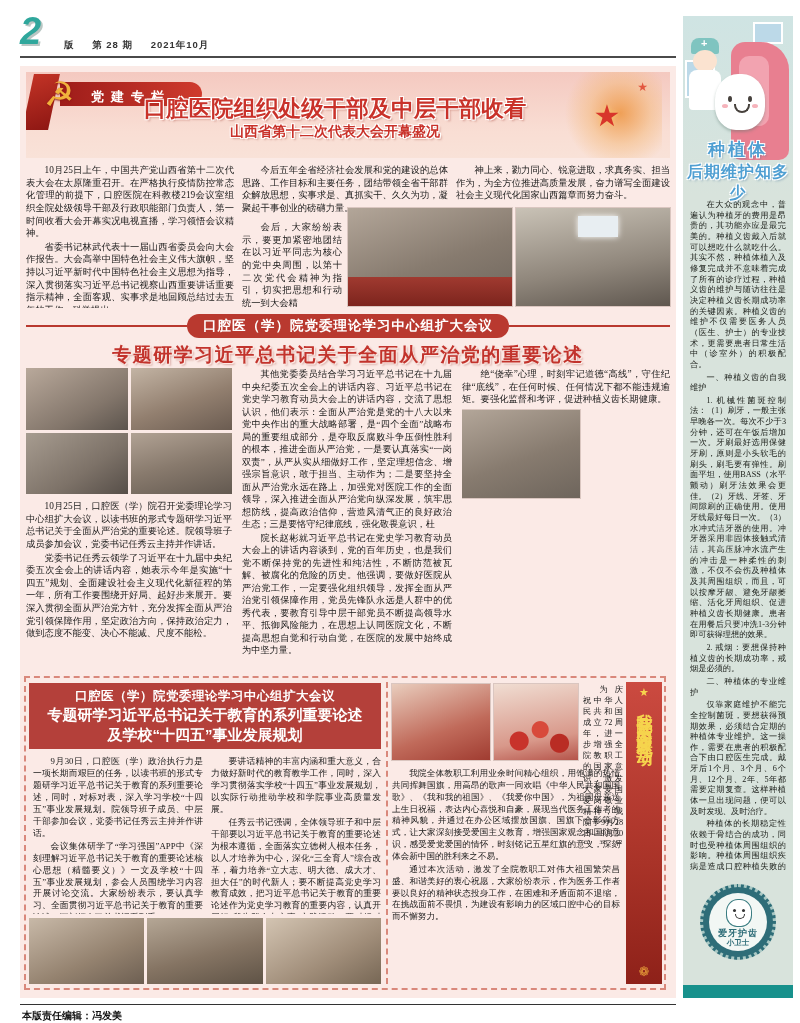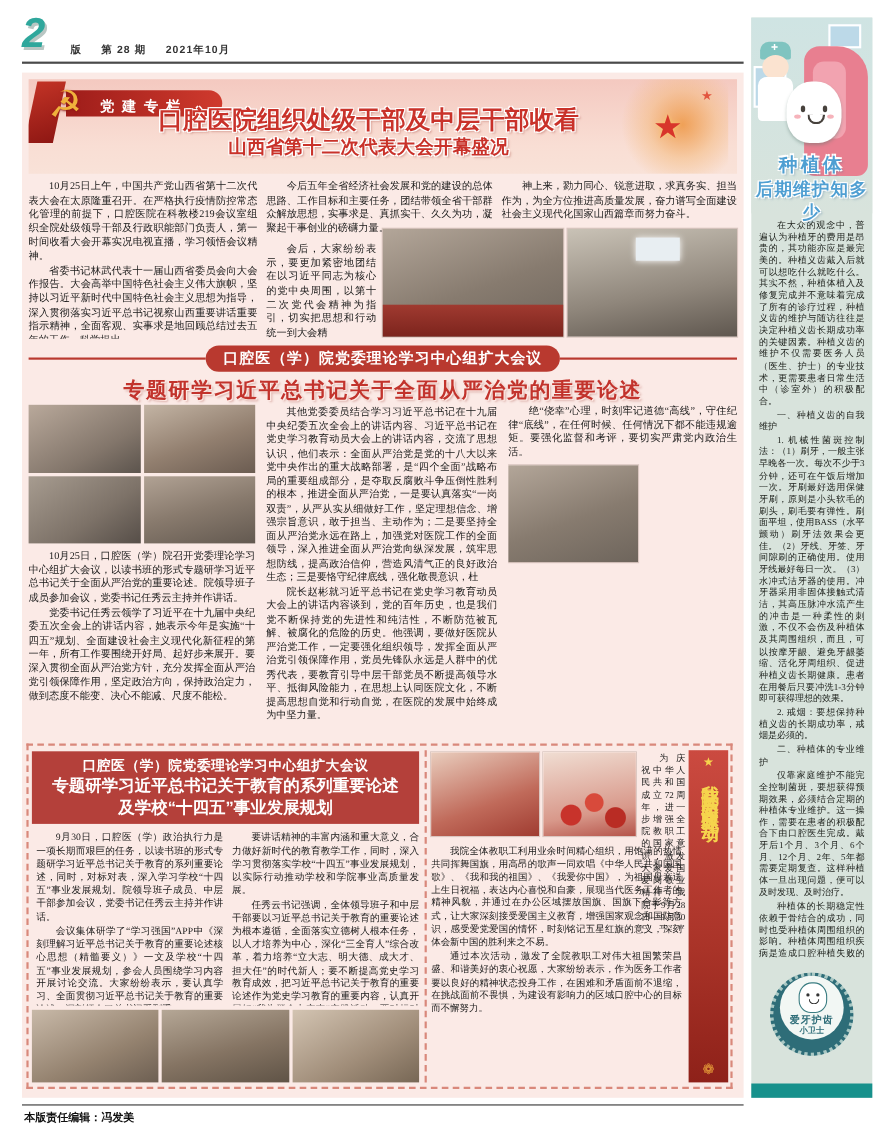--- a/index.html
+++ b/index.html
@@ -29,21 +29,21 @@
           text-shadow:0 1px 2px #8e1713;z-index:3;}
   .star-deco{position:absolute;right:8px;top:0;width:110px;height:86px;
      background:radial-gradient(circle at 62% 48%,rgba(238,150,66,.85),rgba(243,180,110,.45) 38%,rgba(243,180,110,0) 68%);
      display:flex;align-items:center;justify-content:center;}
   .star-deco .big{color:#d8352b;font-size:30px;text-shadow:0 0 4px #f6c96e;}
   .star-deco .small{color:#e2563f;font-size:12px;position:absolute;right:14px;top:8px;}
   .headline{position:absolute;left:70px;right:96px;top:22px;text-align:center;
             font-family:"Liberation Sans",sans-serif;font-weight:bold;color:#c9322a;
             text-shadow:1px 1px 0 #fff,-1px 1px 0 #fff,1px -1px 0 #fff,-1px -1px 0 #fff,2px 2px 2px rgba(150,40,30,.35);}
   .headline .h1{font-size:22.5px;line-height:1.3;}
-  .headline .h2{font-size:17px;line-height:1.25;}
+  .headline .h2{font-size:14px;line-height:1.25;}
   
   .col{position:absolute;font-size:9.3px;line-height:1.36;text-align:justify;color:#191919;}
   .para{text-indent:2em;margin:0 0 1px 0;}
   
   .sec1{position:absolute;left:6px;top:98px;width:644px;height:144px;}
   .s1c1{left:0;top:0;width:208px;height:144px;overflow:hidden;}
   .s1c2a{left:216px;top:0;width:206px;height:56px;overflow:hidden;}
   .s1c2b{left:216px;top:57px;width:100px;height:86px;overflow:hidden;}
   .s1c3{left:430px;top:0;width:214px;height:42px;overflow:hidden;}
   .photo{background:linear-gradient(160deg,#b3a699,#877b6f 55%,#6e655c);position:absolute;box-shadow:0 0 0 1px rgba(120,90,80,.25);}
@@ -131,21 +131,21 @@
   .sb-title{position:absolute;left:0;right:0;text-align:center;font-family:"Liberation Sans",sans-serif;
             font-weight:bold;color:#4f9fd2;letter-spacing:3px;
             text-shadow:1px 1px 0 #fff,-1px 1px 0 #fff,1px -1px 0 #fff,-1px -1px 0 #fff,2px 2px 2px rgba(60,110,150,.35);}
   .sb-t1{top:122px;font-size:17px;}
   .sb-t2{top:146px;font-size:16px;letter-spacing:1px;}
   .sbtext{padding:6px 7px 0 7px;font-size:8.2px;line-height:1.3;text-align:justify;color:#20241f;
           height:672px;overflow:hidden;}
   .sbtext .para{margin-bottom:2px;}
   .badgewrap{height:100px;display:flex;align-items:center;justify-content:center;}
   .badge{position:relative;width:76px;height:76px;border-radius:50%;background:#2e6d78;
-         border:3px dotted #a9c8c4;box-sizing:border-box;display:flex;align-items:flex-start;justify-content:center;}
+         border:3px dotted #a9c8c4;box-sizing:border-box;display:flex;align-items:center;justify-content:center;}
   .badge-inner{width:58px;height:58px;border-radius:50%;background:#f2f7f4;position:relative;overflow:hidden;}
   .tooth-mini{position:absolute;left:17px;top:6px;width:24px;height:26px;background:#fff;border:1.5px solid #3a7d82;
               border-radius:46% 46% 42% 42%;}
   .tooth-mini::before{content:"";position:absolute;left:6px;top:9px;width:3px;height:3px;background:#333;border-radius:50%;box-shadow:9px 0 0 #333;}
   .tooth-mini::after{content:"";position:absolute;left:8px;top:14px;width:8px;height:4px;border:1.5px solid #333;border-top:none;border-radius:0 0 8px 8px;}
   .badge-b1{position:absolute;left:0;right:0;top:34px;text-align:center;font-family:"Liberation Sans",sans-serif;
             font-weight:bold;font-size:9px;color:#2e6d78;letter-spacing:1px;}
   .badge-b2{position:absolute;left:0;right:0;top:45px;text-align:center;font-family:"Liberation Sans",sans-serif;
             font-weight:bold;font-size:7.5px;color:#2e6d78;}
   .tealbar{position:absolute;left:0;right:0;bottom:0;height:13px;background:#17918c;}
@@ -217,21 +217,21 @@
         </div>
         <div class="col s2c1">
           <p class="para">10月25日，口腔医（学）院召开党委理论学习中心组扩大会议，以读书班的形式专题研学习近平总书记关于全面从严治党的重要论述。院领导班子成员参加会议，党委书记任秀云主持并作讲话。</p>
           <p class="para">党委书记任秀云领学了习近平在十九届中央纪委五次全会上的讲话内容，她表示今年是实施“十四五”规划、全面建设社会主义现代化新征程的第一年，所有工作要围绕开好局、起好步来展开。要深入贯彻全面从严治党方针，充分发挥全面从严治党引领保障作用，坚定政治方向，保持政治定力，做到态度不能变、决心不能减、尺度不能松。</p>
         </div>
         <div class="col s2c2">
           <p class="para">其他党委委员结合学习习近平总书记在十九届中央纪委五次全会上的讲话内容、习近平总书记在党史学习教育动员大会上的讲话内容，交流了思想认识，他们表示：全面从严治党是党的十八大以来党中央作出的重大战略部署，是“四个全面”战略布局的重要组成部分，是夺取反腐败斗争压倒性胜利的根本，推进全面从严治党，一是要认真落实“一岗双责”，从严从实从细做好工作，坚定理想信念、增强宗旨意识，敢于担当、主动作为；二是要坚持全面从严治党永远在路上，加强党对医院工作的全面领导，深入推进全面从严治党向纵深发展，筑牢思想防线，提高政治信仰，营造风清气正的良好政治生态；三是要恪守纪律底线，强化敬畏意识，杜</p>
           <p class="para">院长赵彬就习近平总书记在党史学习教育动员大会上的讲话内容谈到，党的百年历史，也是我们党不断保持党的先进性和纯洁性，不断防范被瓦解、被腐化的危险的历史。他强调，要做好医院从严治党工作，一定要强化组织领导，发挥全面从严治党引领保障作用，党员先锋队永远是人群中的优秀代表，要教育引导中层干部党员不断提高领导水平、抵御风险能力，在思想上认同医院文化，不断提高思想自觉和行动自觉，在医院的发展中始终成为中坚力量。</p>
         </div>
         <div class="col s2c3">
-          <p class="para">绝“侥幸”心理，时刻牢记道德“高线”，守住纪律“底线”，在任何时候、任何情况下都不能违规逾矩。要强化监督和考评，要切实严肃党内政治生活。</p>
+          <p class="para">绝“侥幸”心理，时刻牢记道德“高线”，守住纪律“底线”，在任何时候、任何情况下都不能违规逾矩。要强化监督和考评，促进种植义齿长期健康。</p>
           <div class="photo photoC"></div>
         </div>
       </div>
 
       <div class="sec3">
         <div class="titlebox">
           <div class="t1">口腔医（学）院党委理论学习中心组扩大会议</div>
           <div class="t2">专题研学习近平总书记关于教育的系列重要论述</div>
           <div class="t3">及学校“十四五”事业发展规划</div>
         </div>

